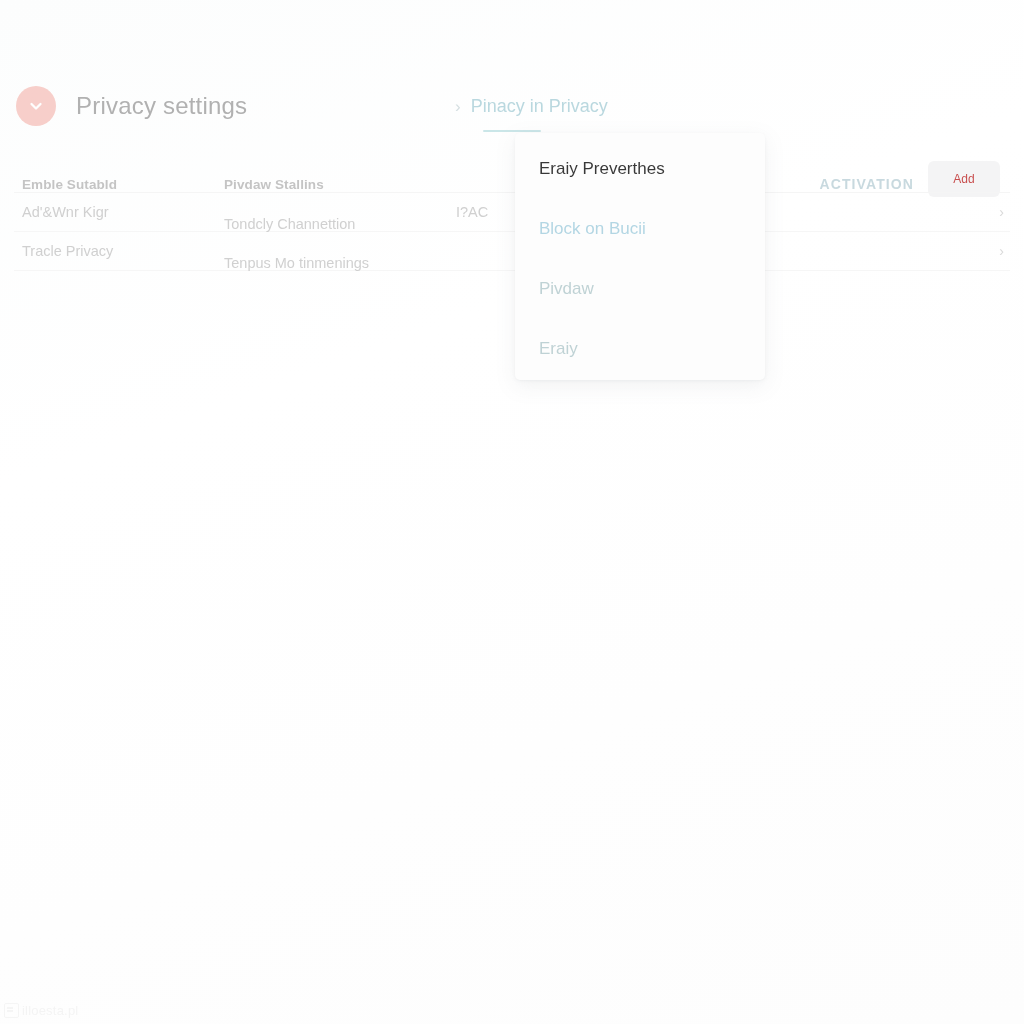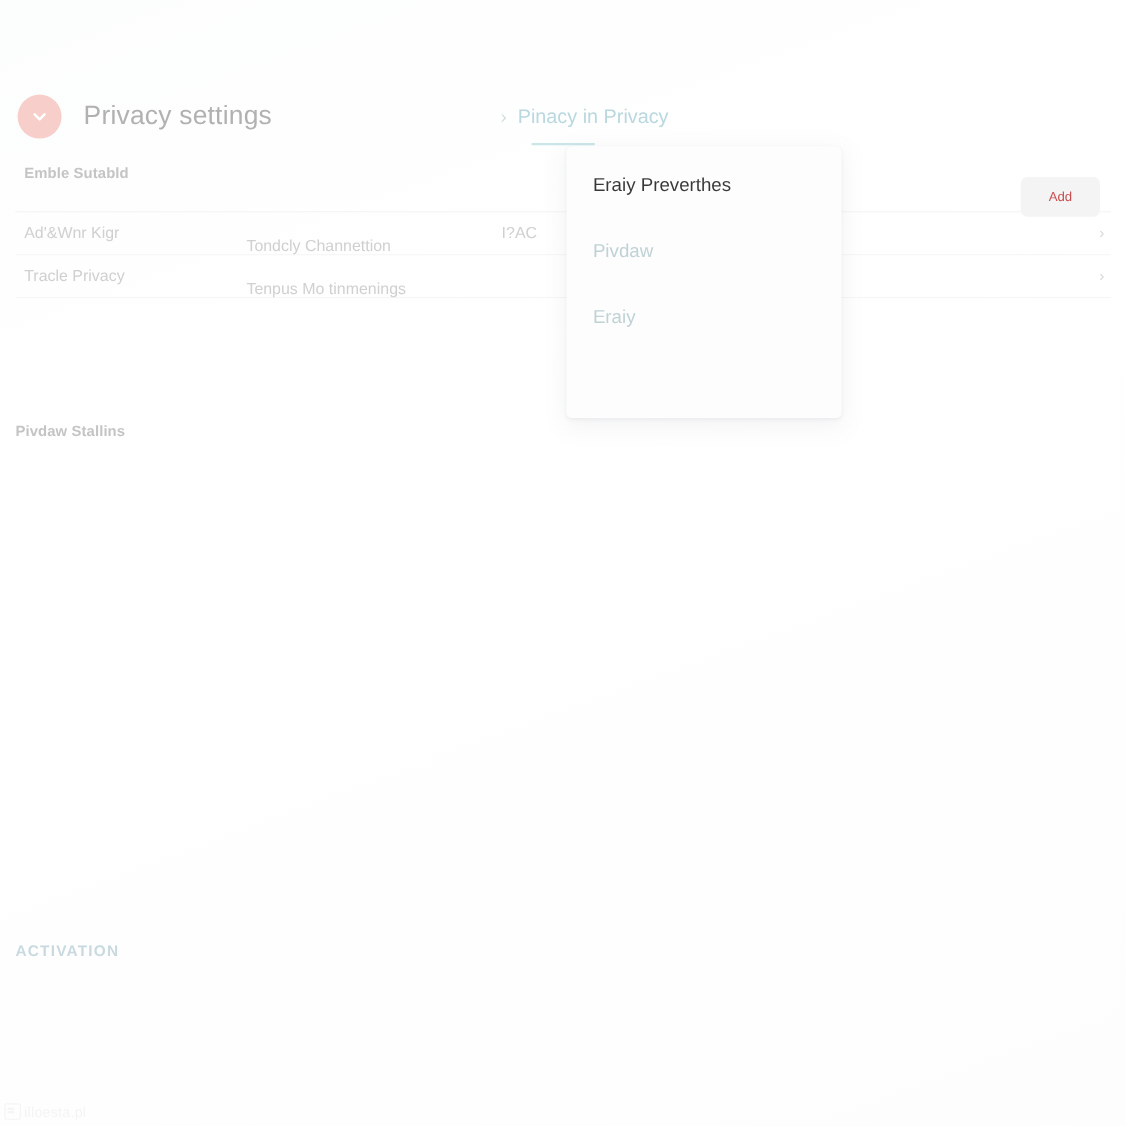--- a/index.html
+++ b/index.html
@@ -111,24 +111,23 @@
 
   
   .table {
     position: absolute;
     left: 14px;
     top: 150px;
     width: 996px;
   }
   .table-head {
     display: flex;
-    align-items: flex-start;
+    align-items: flex-end;
     height: 42px;
     border-bottom: 1px solid #f2f2f2;
-    flex-direction: column;
   }
   .table-head .th {
     font-size: 13.5px;
     color: #b4b4b4;
     font-weight: bold;
     letter-spacing: .1px;
     white-space: nowrap;
   }
   .col-1 { width: 210px; flex: 0 0 210px; padding-left: 8px; box-sizing: border-box; }
   .col-2 { width: 232px; flex: 0 0 232px; margin-top: 24px; }
@@ -289,20 +288,21 @@
       <div class="td col-4"></div>
       <div class="col-5">
         <span class="row-chevron">›</span>
       </div>
     </div>
 
   </div>
 
   <div class="dropdown">
     <div class="dropdown-item dd-gray">Eraiy Preverthes</div>
+    <div class="dropdown-item dd-blue">Block on Bucii</div>
     <div class="dropdown-item dd-teal">Pivdaw</div>
     <div class="dropdown-item dd-teal">Eraiy</div>
   </div>
 
   <div class="watermark">
     <span class="wm-icon"></span>
     <span class="wm-text">illoesta.pl</span>
   </div>
 
   <div class="wash"></div>

